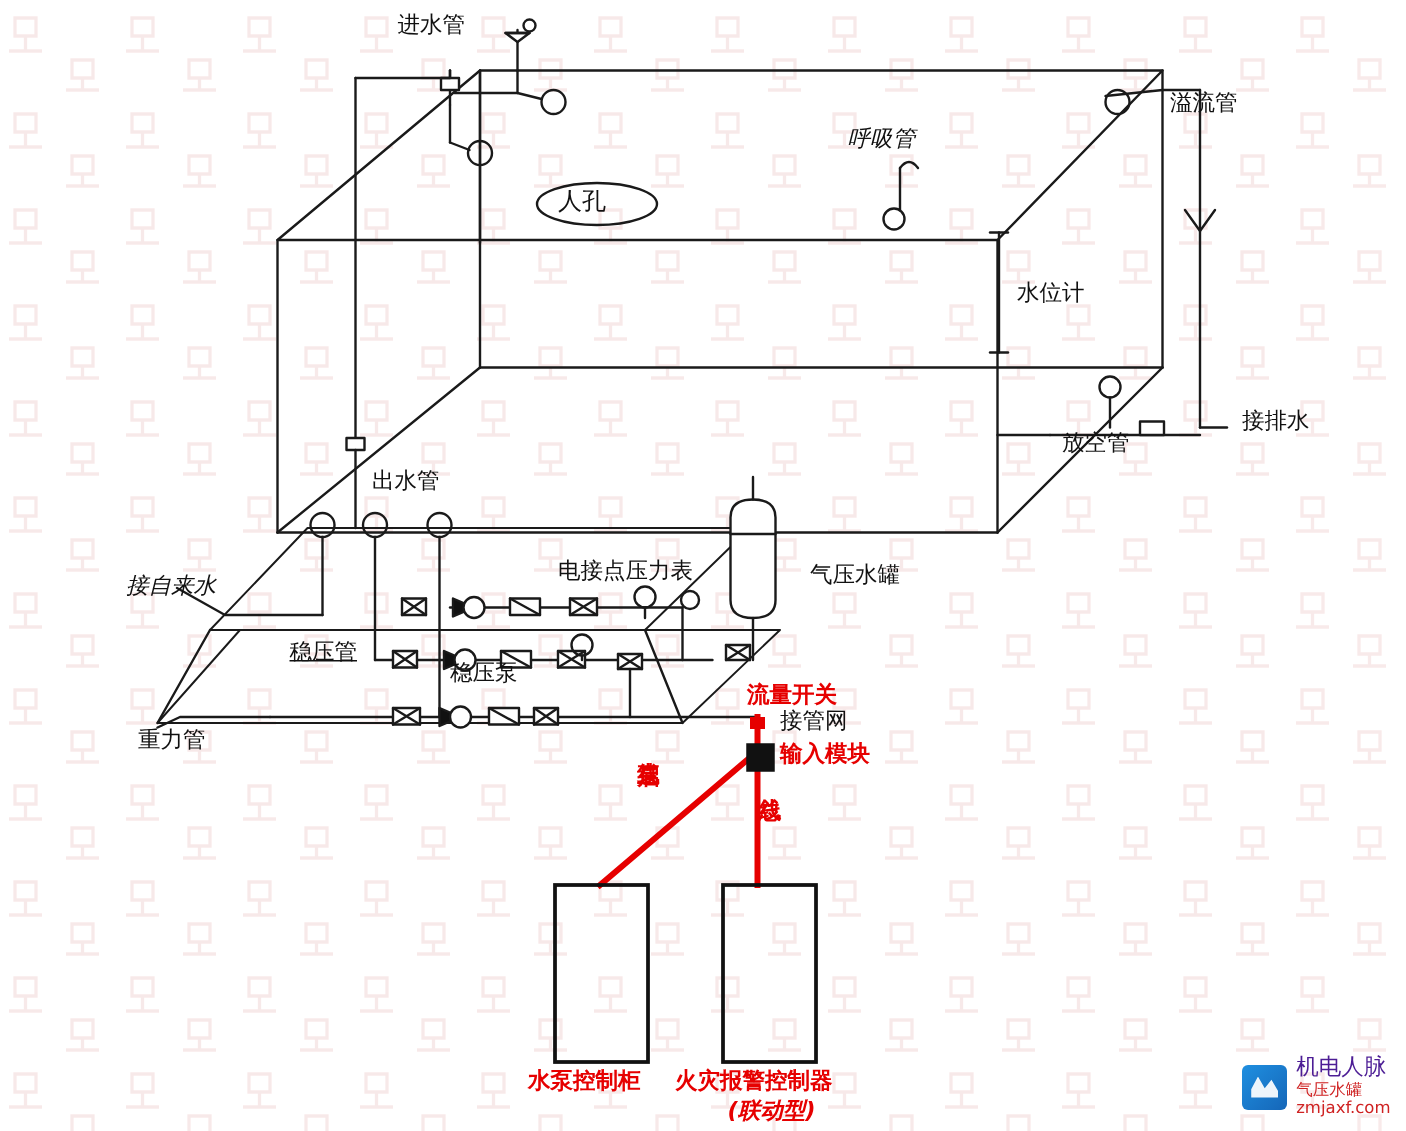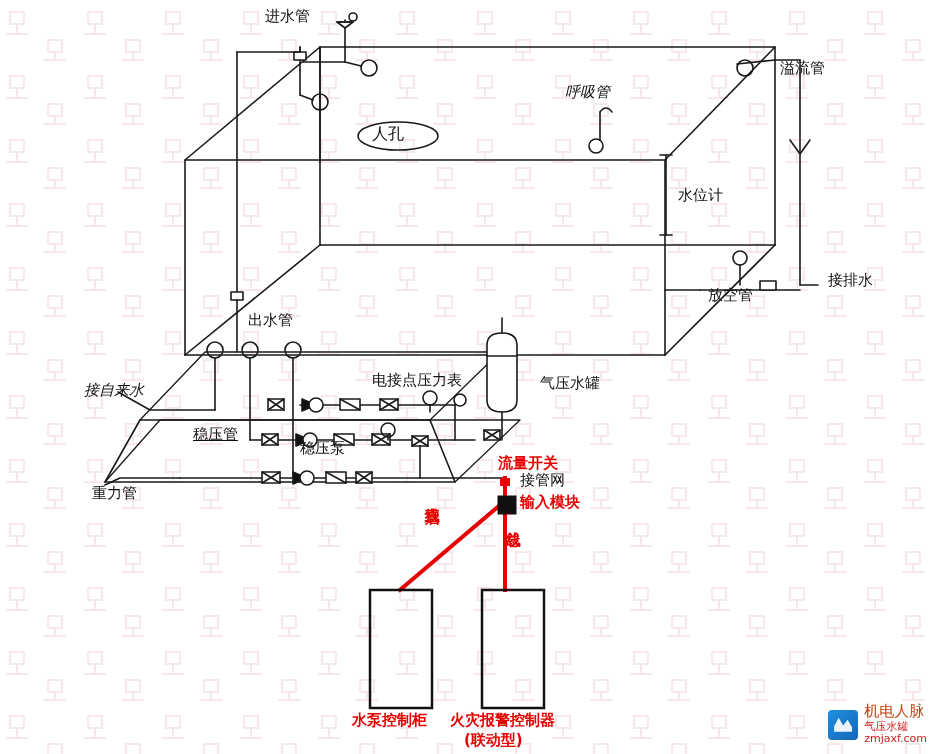--- a/index.html
+++ b/index.html
@@ -63,21 +63,21 @@
   #brand .bicon:after{
     content:"";
     position:absolute;
     left:6px; top:8px;
     width:18px;height:14px;
     background:#ffffff;
     clip-path: polygon(0 60%, 25% 0, 50% 55%, 75% 15%, 100% 70%, 100% 100%, 0 100%);
     opacity:.92;
   }
   #brand .btext { display: flex; flex-direction: column; line-height: 1.15;}
-  #brand .bname { font-size: 15px; color: #c2410c; }
+  #brand .bname { font-size: 15px; color: #4c1d95; }
   #brand .bsub { font-size: 11px; color: #cf2222; }
   #brand .burl { font-size: 11px; color: #cf2222; }
 </style>
 </head>
 <body>
 
 <div id="page">
 
   <svg id="watermark" viewBox="0 0 937 754" xmlns="http://www.w3.org/2000/svg">
     <defs>
@@ -259,21 +259,21 @@
   <div class="lbl" style="left:300px; top:392px;margin-top:48px;">稳压泵</div>
   <div class="lbl" style="left:193px; top:426px;text-decoration:underline;">稳压管</div>
   <div class="lbl" style="left:92px; top:485px;">重力管</div>
   <div class="lbl red" style="left:470px; top:455px;margin-left:28px;">流量开关</div>
   <div class="lbl" style="left:520px; top:472px;">接管网</div>
   <div class="lbl red" style="left:520px; top:494px;">输入模块</div>
   <div class="lbl red vert" style="left:423px; top:496px;">直启线</div>
   <div class="lbl red vert" style="left:504px; top:520px;">总线</div>
   <div class="lbl red" style="left:352px; top:712px;">水泵控制柜</div>
   <div class="lbl red" style="left:450px; top:712px;">火灾报警控制器</div>
-  <div class="lbl red" style="left:464px; top:732px;">(联动型)</div>
+  <div class="lbl red" style="left:485px; top:732px;font-style:italic;">(联动型)</div>
 
   <div id="brand">
     <div class="bicon"></div>
     <div class="btext">
       <span class="bname">机电人脉</span>
       <span class="bsub">气压水罐</span>
       <span class="burl">zmjaxf.com</span>
     </div>
   </div>
 

